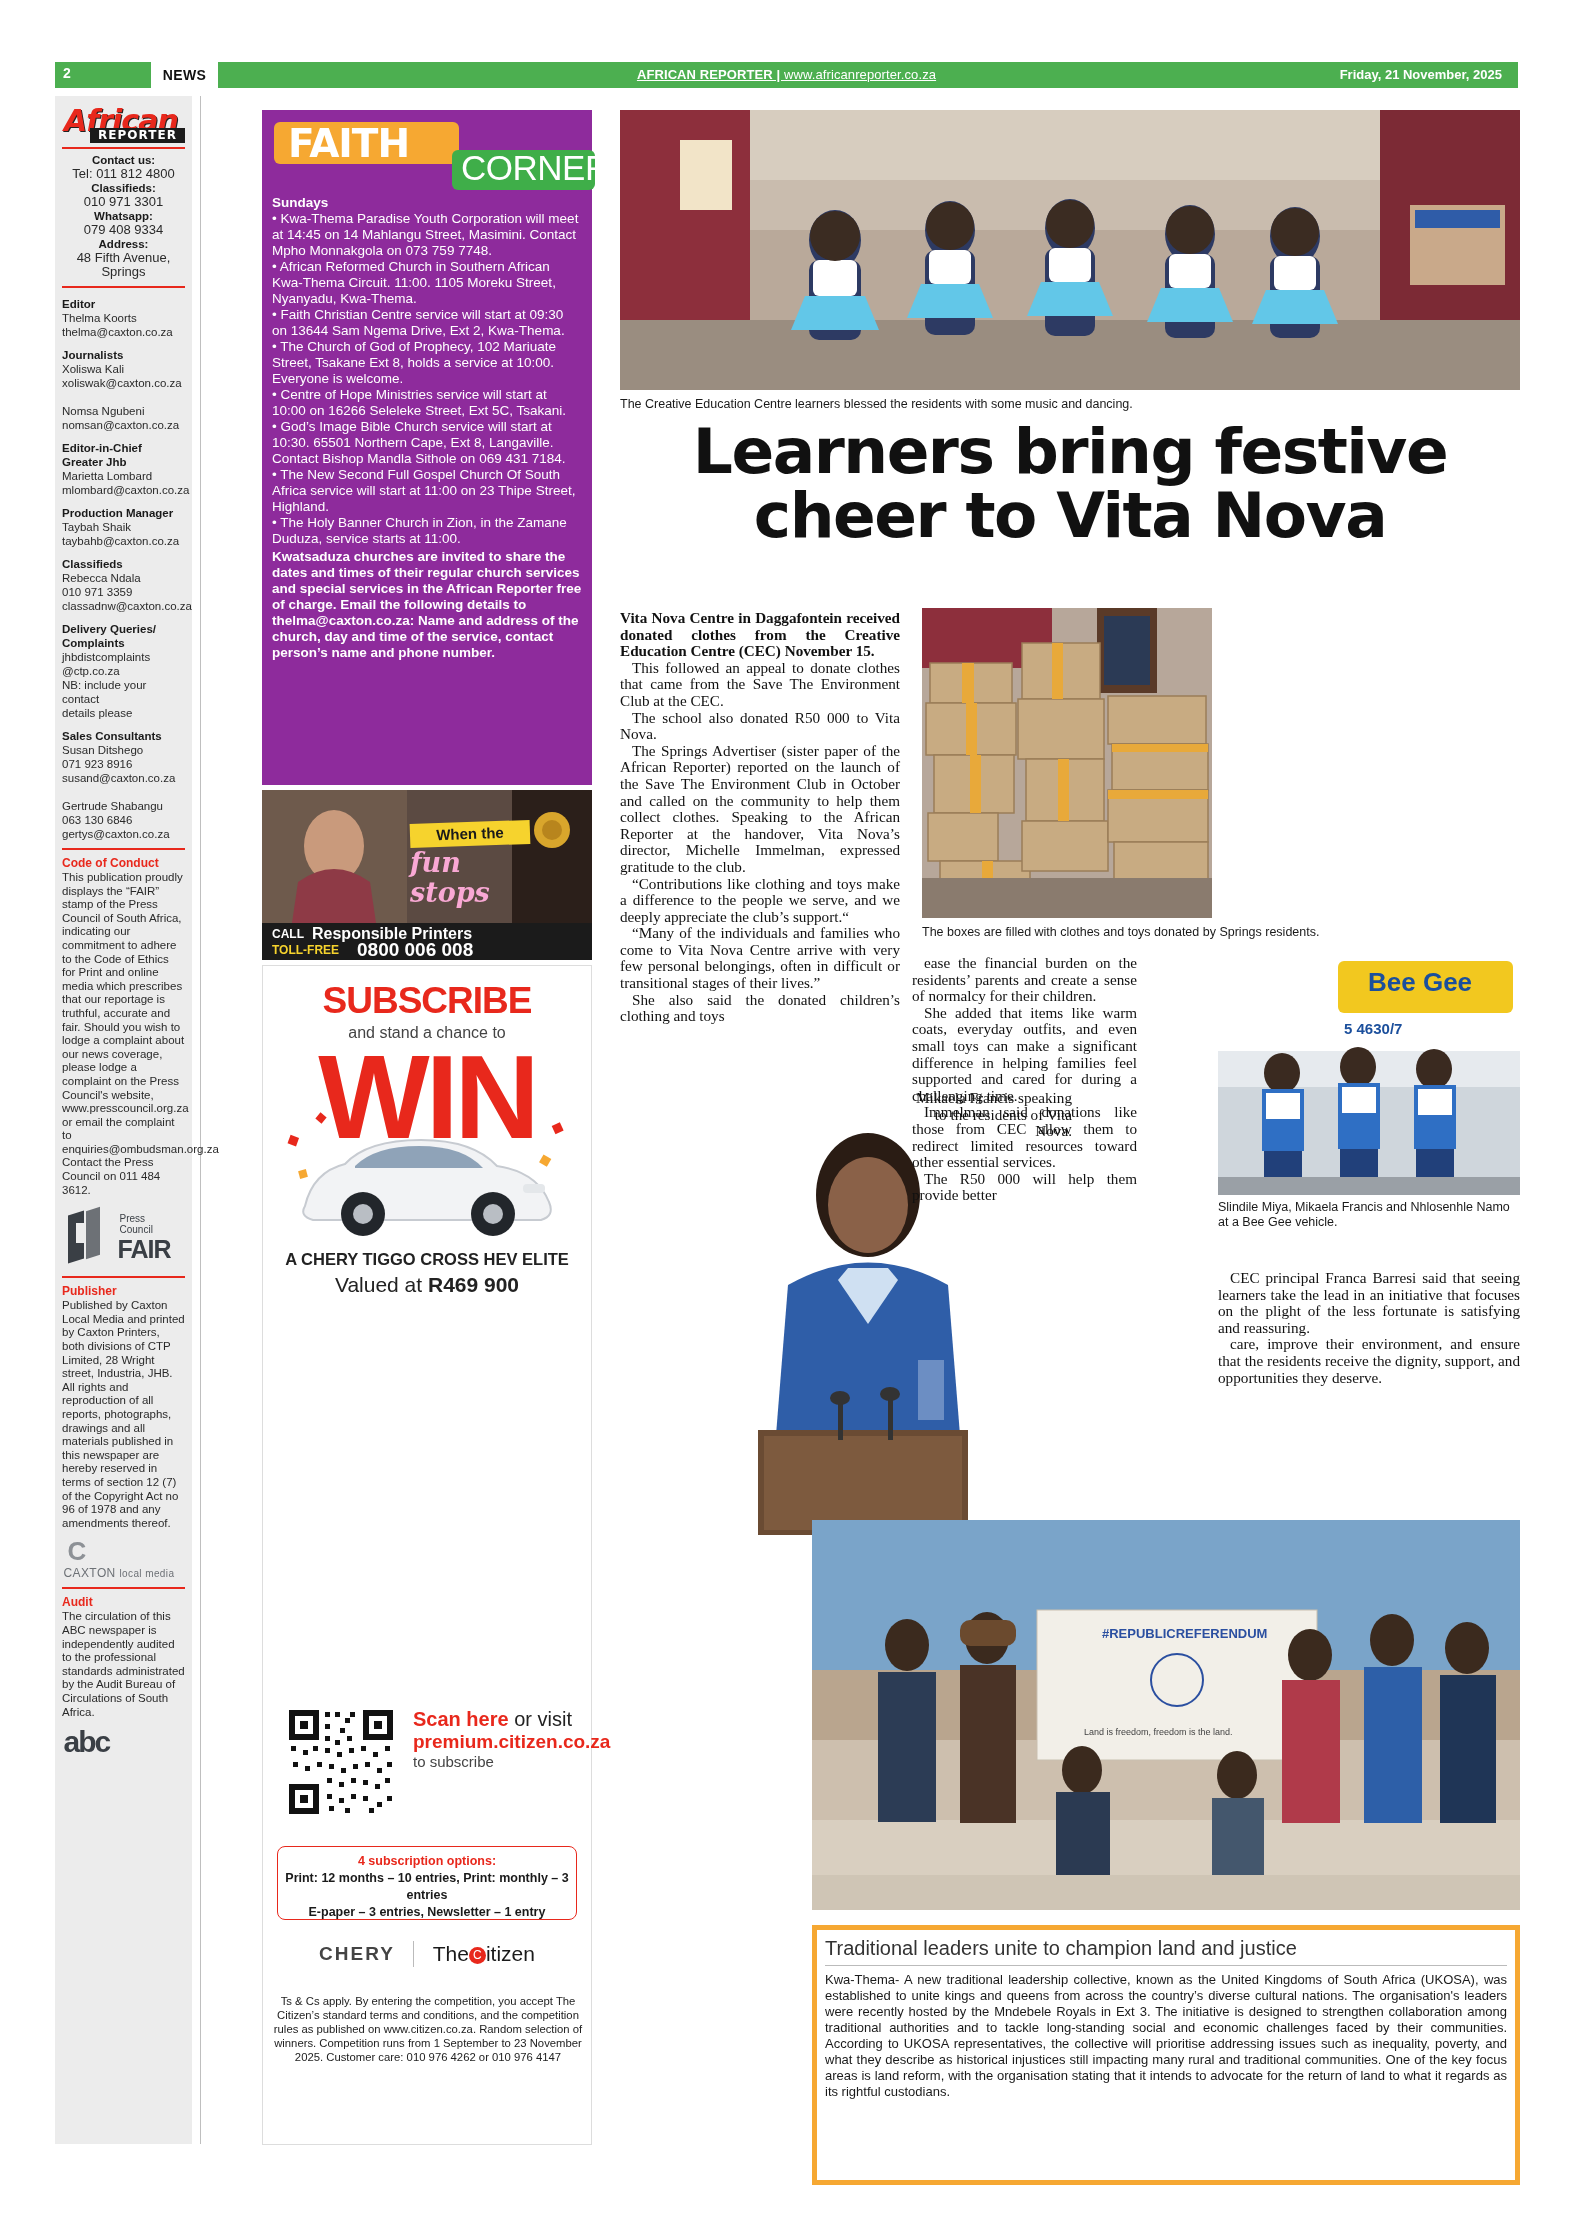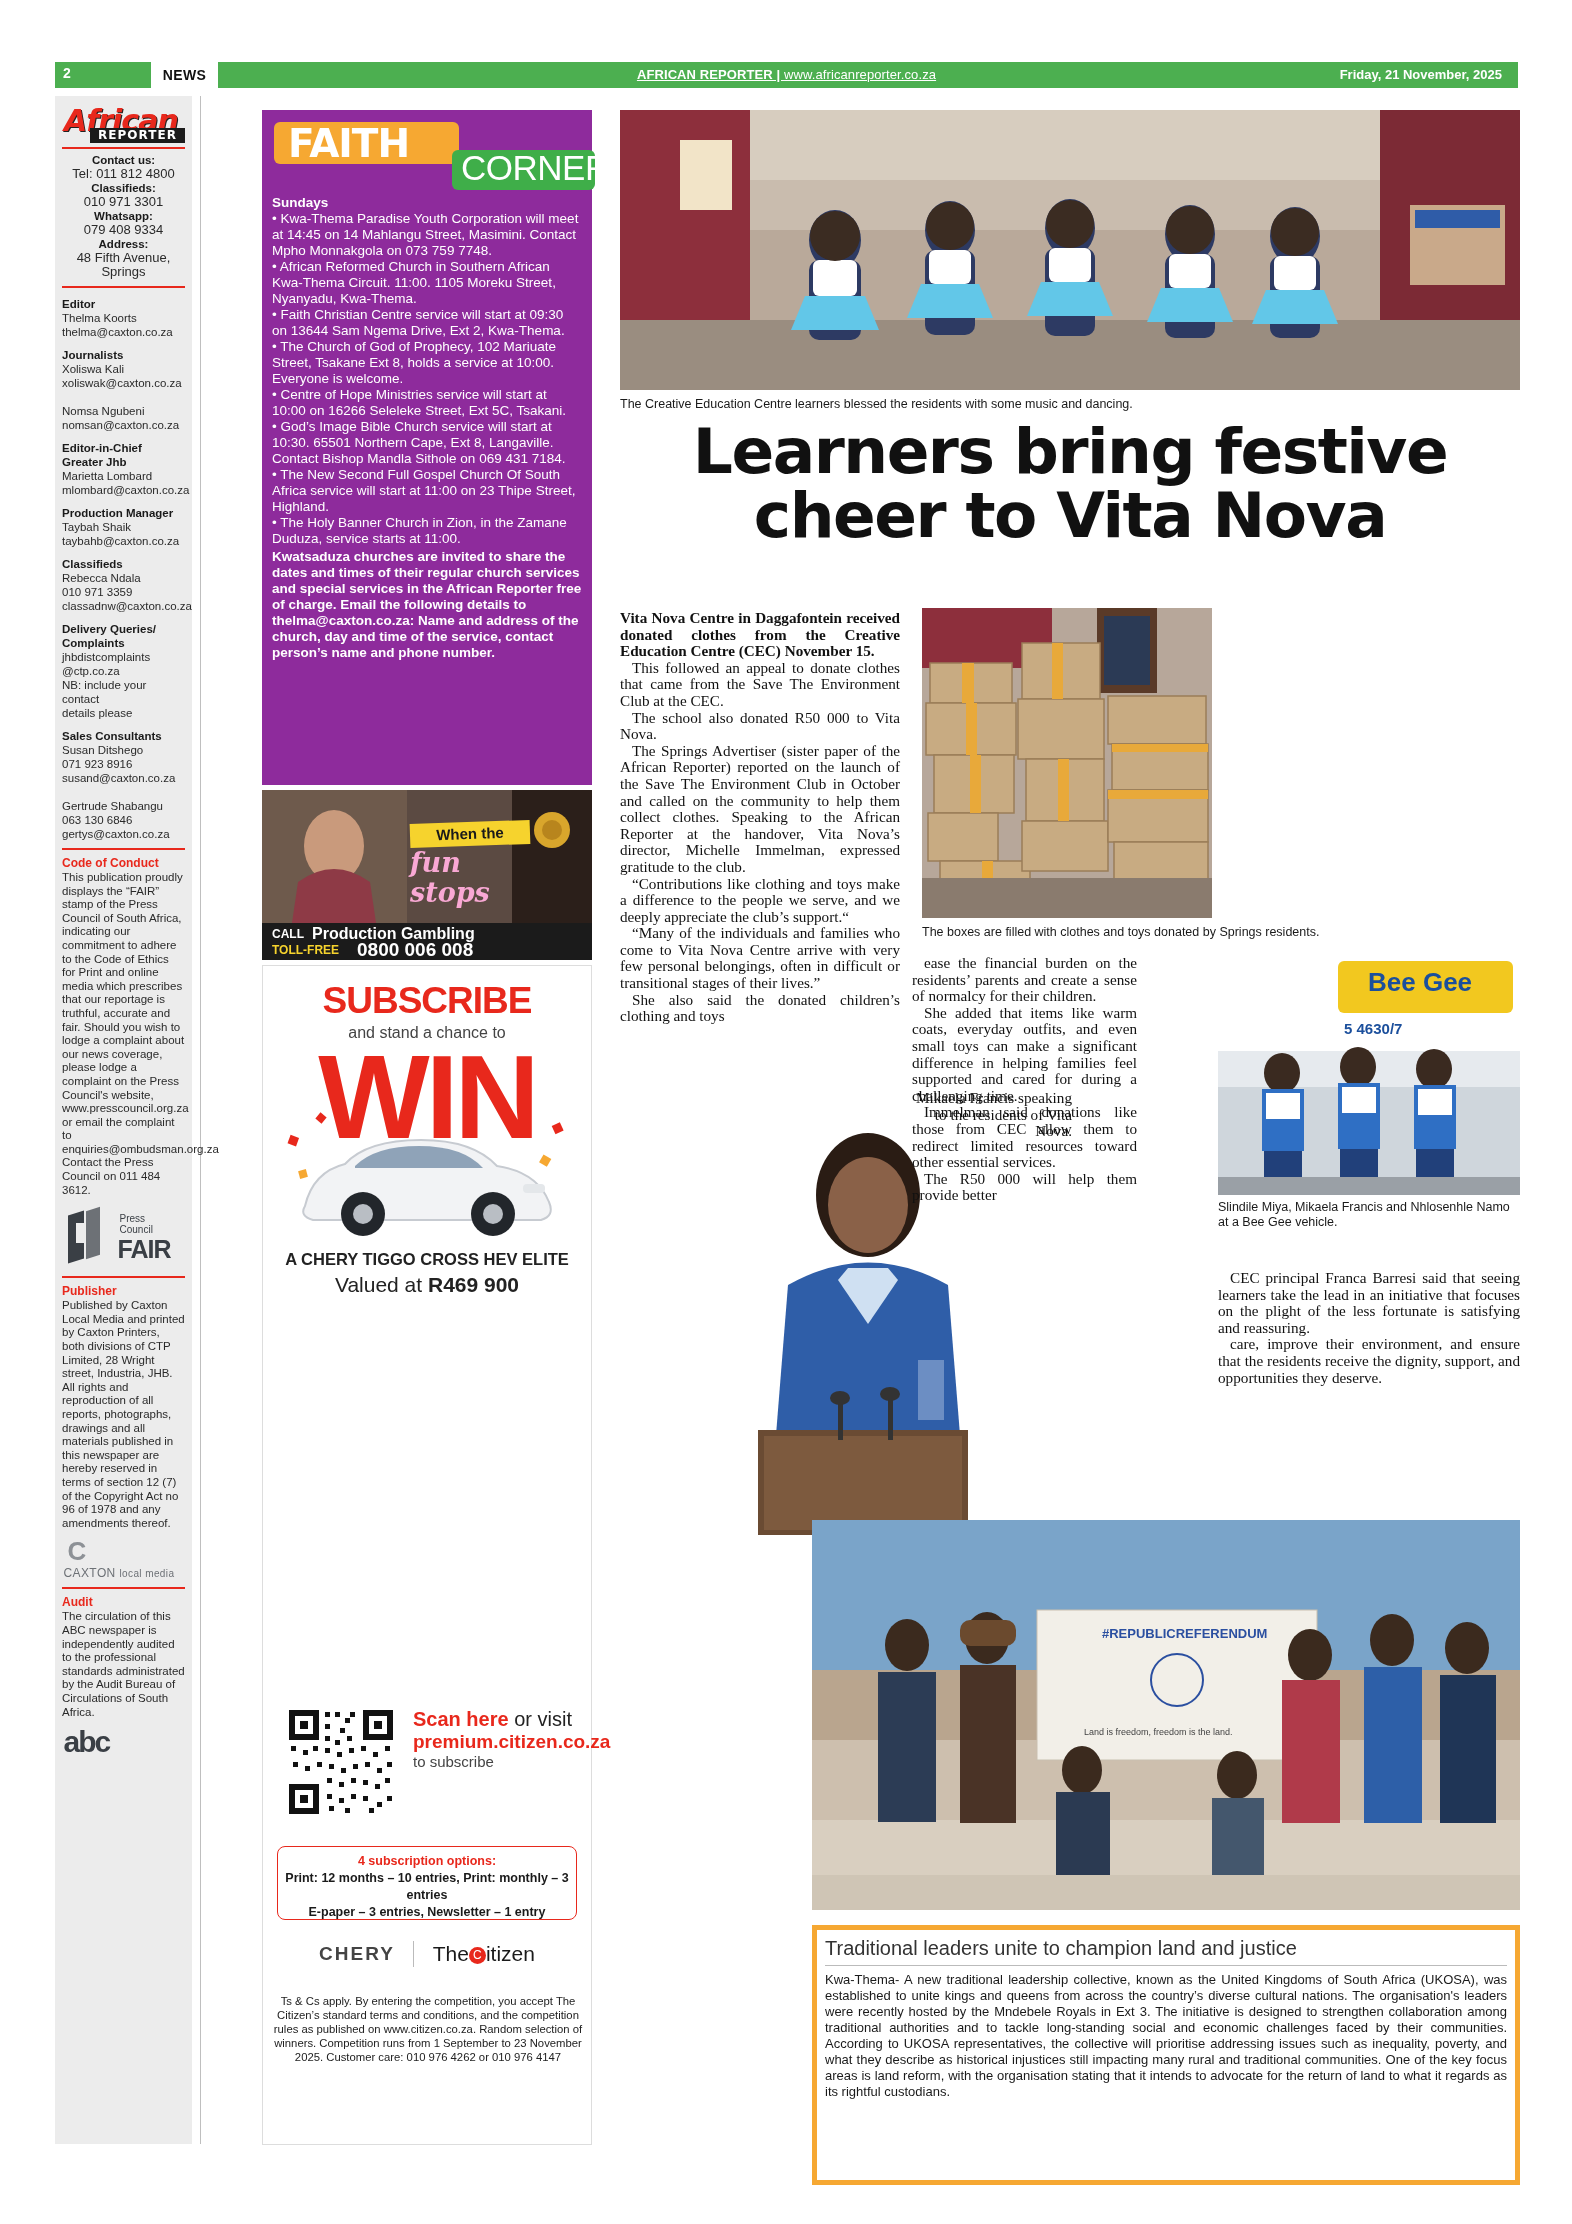--- a/index.html
+++ b/index.html
@@ -532,21 +532,21 @@
         <path d="M36 92 q36 -26 72 0 l6 41 l-84 0 z" fill="#8e3a46"></path>
         <rect x="250" y="0" width="80" height="133" fill="#2b1f1a"></rect>
         <circle cx="290" cy="40" r="18" fill="#d9a62c"></circle>
         <circle cx="290" cy="40" r="10" fill="#b8851d"></circle>
       </svg>
     </div>
     <div class="when">When the</div>
     <div class="fun">fun stops</div>
     <div class="bar"></div>
     <div class="call">CALL</div>
-    <div class="resp">Production Gambling</div>
+    <div class="resp">Responsible Printers</div>
     <div class="toll">TOLL-FREE</div>
     <div class="num">0800 006 008</div>
   </div>
 
   <div class="sub">
     <div class="sub-title">SUBSCRIBE</div>
     <div class="sub-sub">and stand a chance to</div>
     <div class="sub-win">WIN</div>
     <div class="sub-car">
       <svg width="300" height="150" viewBox="0 0 300 150">

